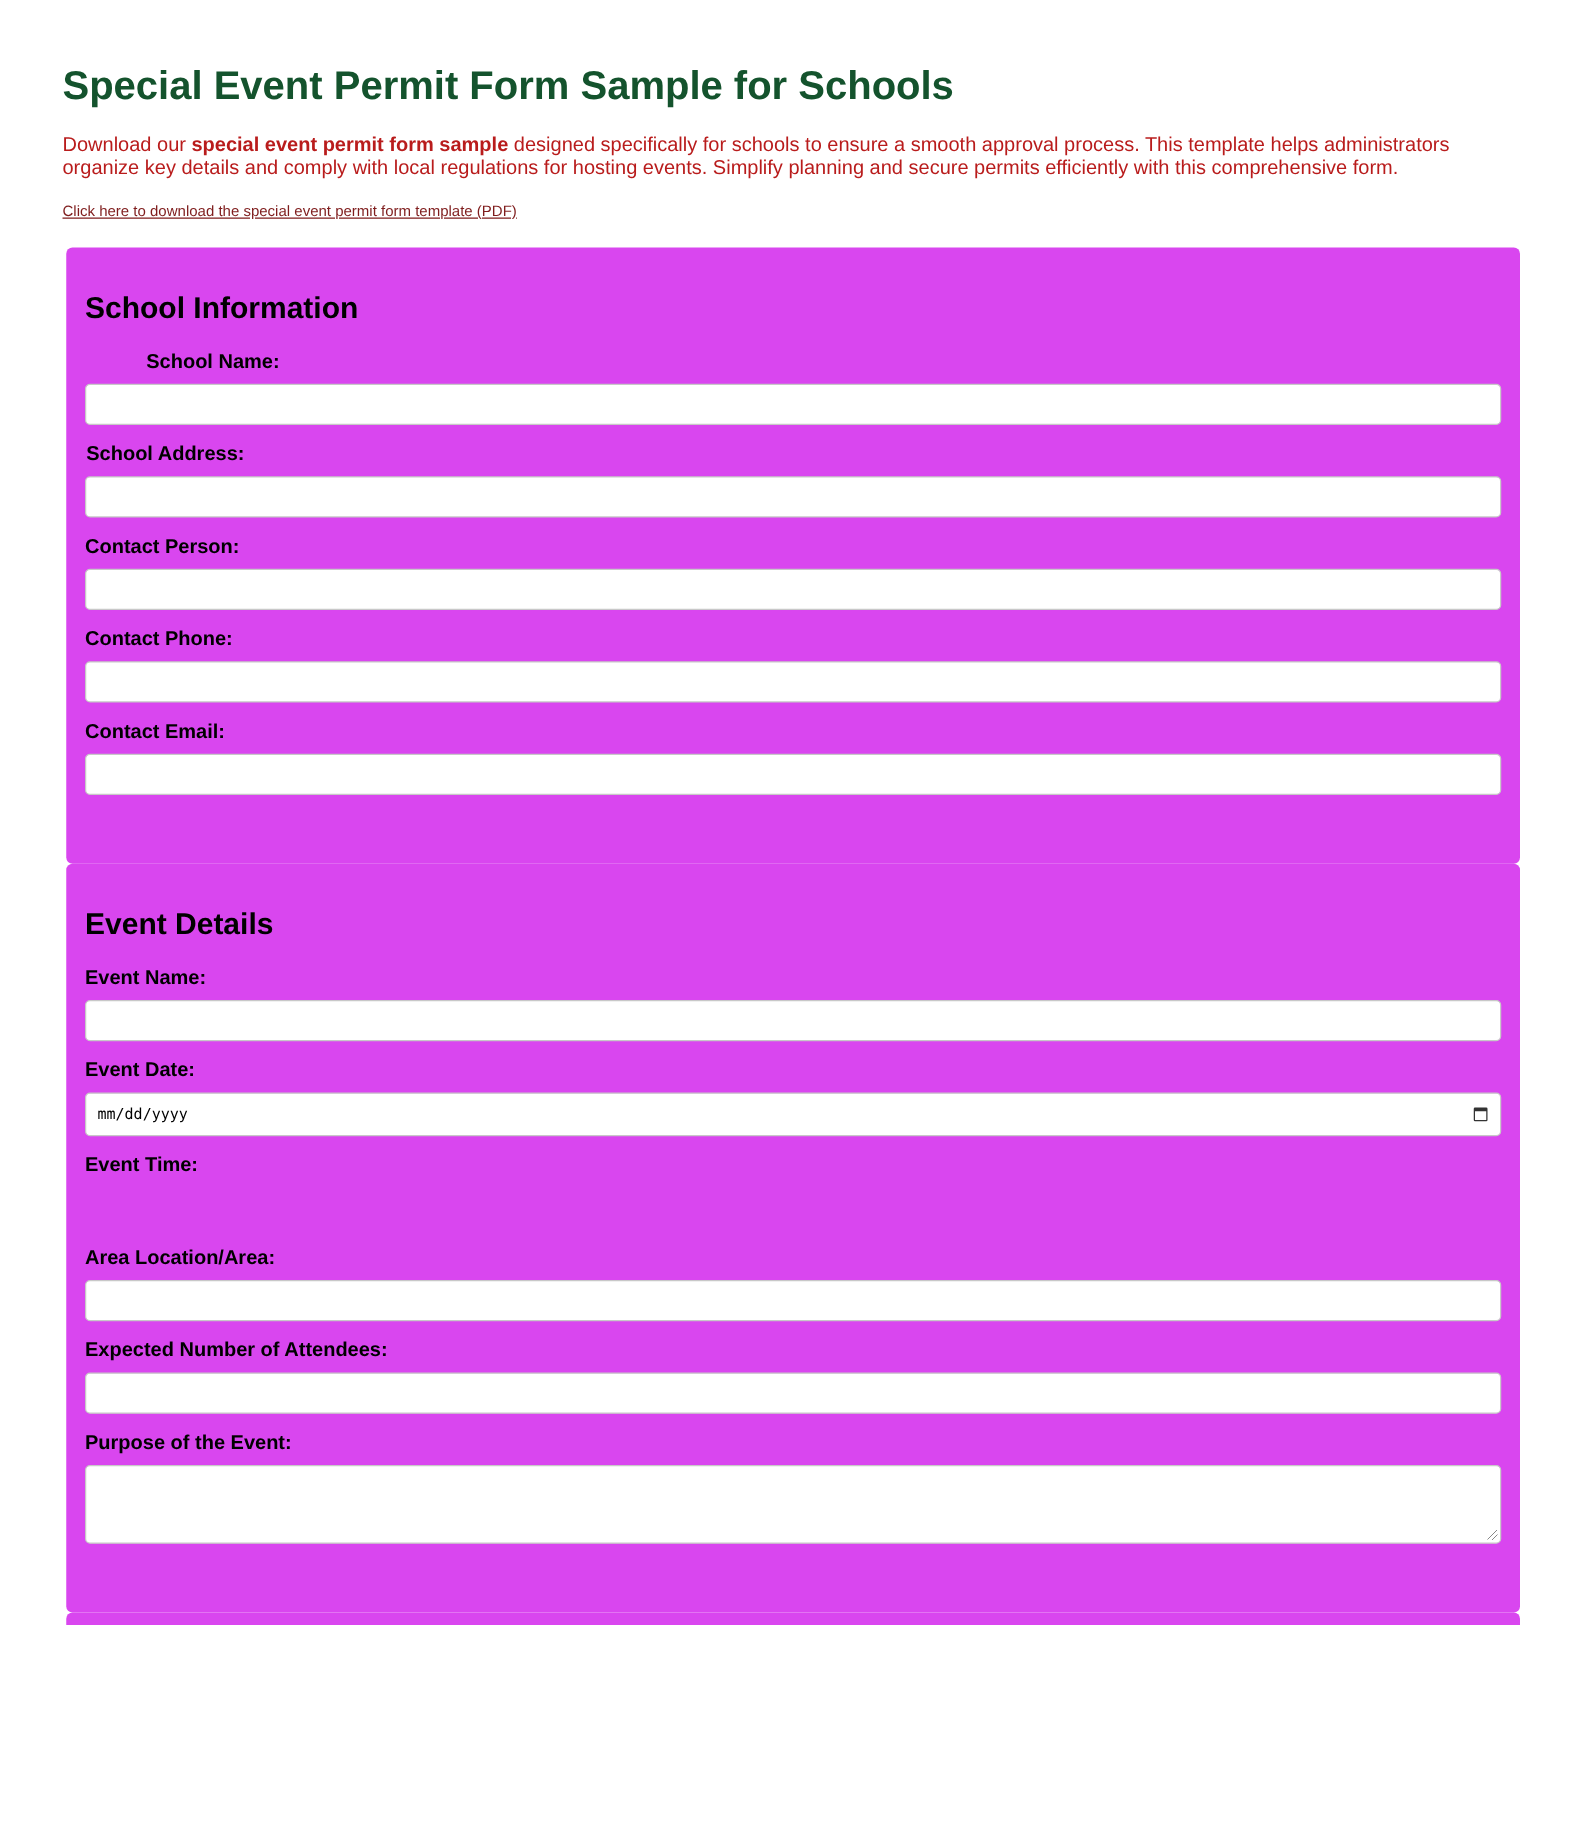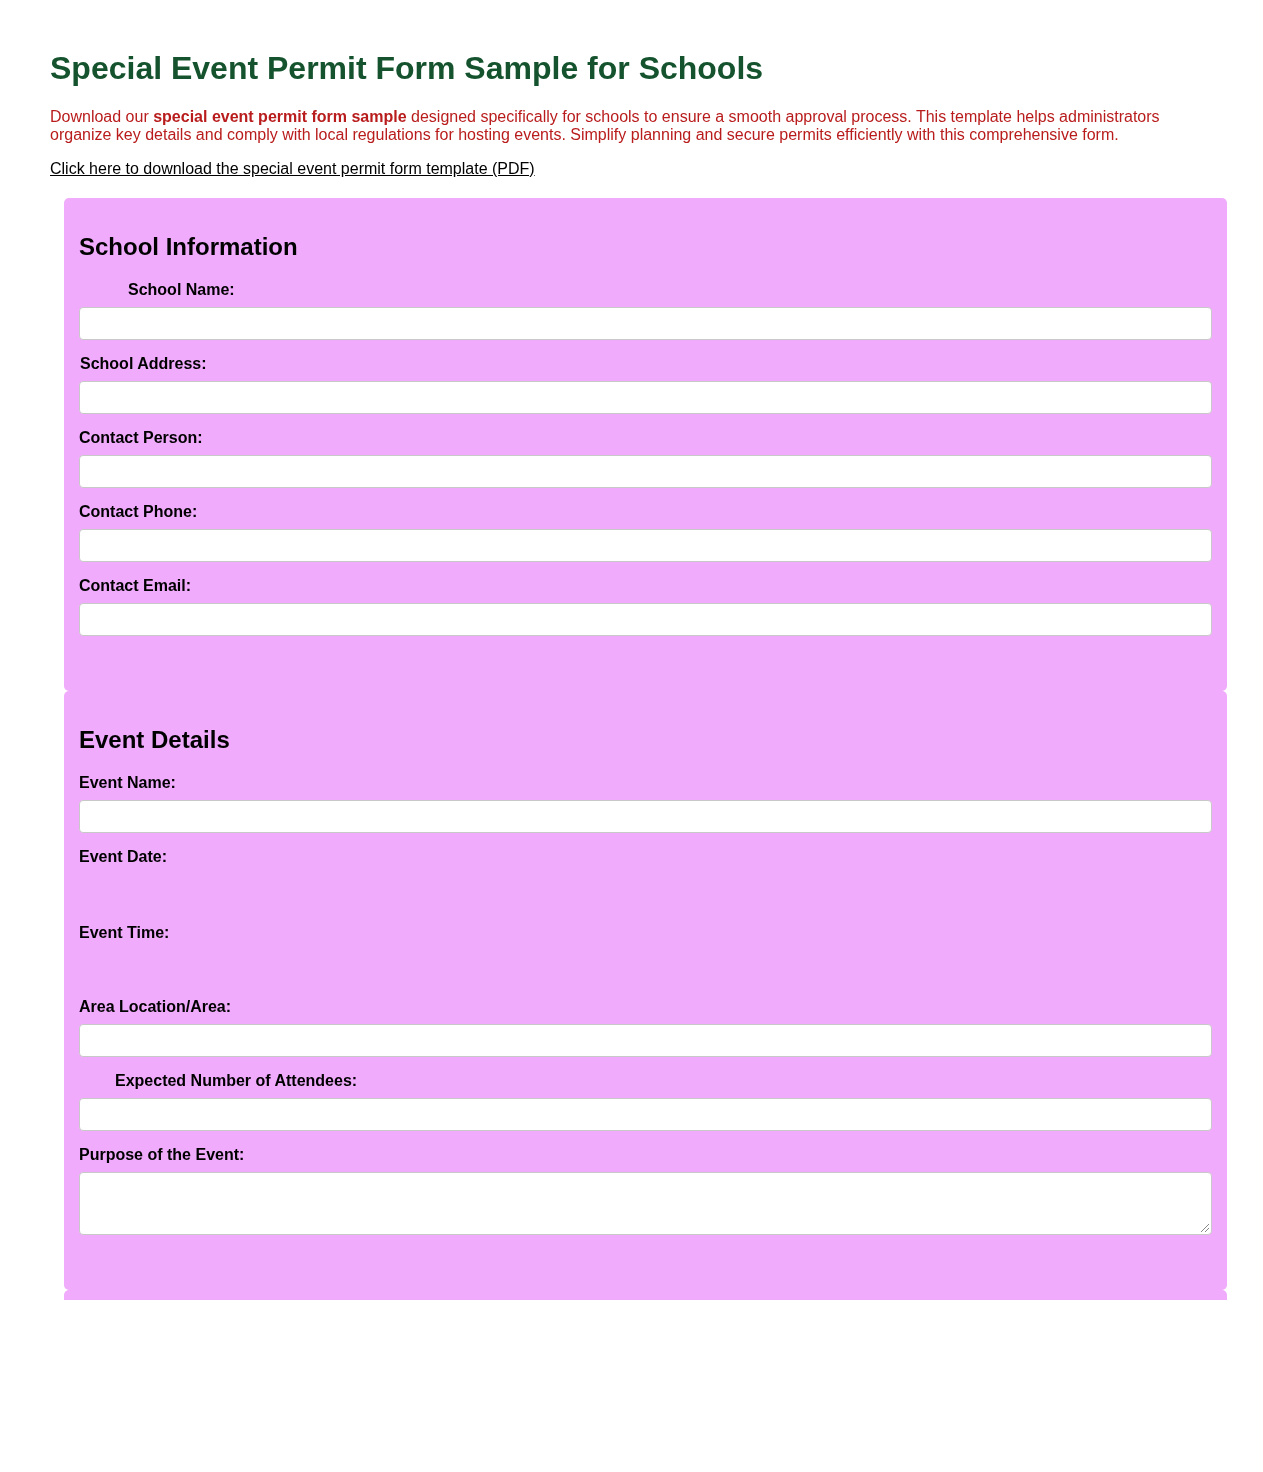--- a/index.html
+++ b/index.html
@@ -19,26 +19,26 @@
       font-size: 32px; font-weight: bold; color: #14532d;
       line-height: 36px; white-space: nowrap;
     }
     .intro {
       position: absolute; left: 0; top: 108px; width: 1140px;
       margin: 0; font-size: 16px; line-height: 18px; color: #b91c1c;
     }
     .intro b { font-weight: bold; }
     .download-link {
       position: absolute; left: 0; top: 160px;
-      font-size: 16px; line-height: 18px; color: #000000; text-decoration: underline;
+      font-size: 12px; line-height: 18px; color: #7f1d1d; text-decoration: underline;
       cursor: pointer;
     }
     .section {
-      position: absolute; left: 14px; width: 1163px;
-      background: #f0abfc; border-radius: 5px;
+      position: absolute; left: 3px; width: 1163px;
+      background: #d946ef; border-radius: 5px;
     }
     .section h2 {
       position: absolute; left: 15px; margin: 0;
       font-size: 24px; font-weight: bold; line-height: 28px; color: #000;
     }
     .field-label {
       position: absolute; left: 15px;
       font-size: 16px; font-weight: bold; line-height: 18px; color: #000;
     }
     .field-input {
@@ -100,27 +100,31 @@
     <input class="field-input" type="text" style="top: 405px;" placeholder="">
   </div>
 
   <div class="section" style="top:691px; height:599px;">
     <h2 style="top:35px;">Event Details</h2>
 
     <div class="field-label" style="top:83px;">Event Name:</div>
     <input class="field-input" type="text" style="top: 109px;" placeholder="">
 
     <div class="field-label" style="top:157px;">Event Date:</div>
+    <div class="date-input" style="top:183px;">
+      <span class="date-text">mm/dd/yyyy</span>
+      <span class="calendar-icon"></span>
+    </div>
 
     <div class="field-label" style="top:233px;">Event Time:</div>
 
     <div class="field-label" style="top:307px;">Area Location/Area:</div>
     <input class="field-input" type="text" style="top: 333px;" placeholder="">
 
-    <div class="field-label" style="top:381px;margin-left:36px;">Expected Number of Attendees:</div>
+    <div class="field-label" style="top:381px;">Expected Number of Attendees:</div>
     <input class="field-input" type="text" style="top: 407px;" placeholder="">
 
     <div class="field-label" style="top:455px;">Purpose of the Event:</div>
     <div class="textarea" style="top:481px;">
       <span class="resize-grip"></span>
     </div>
   </div>
 
   <div class="section" style="top:1290px; height:10px; border-radius:5px 5px 0 0;"></div>
 </div>

